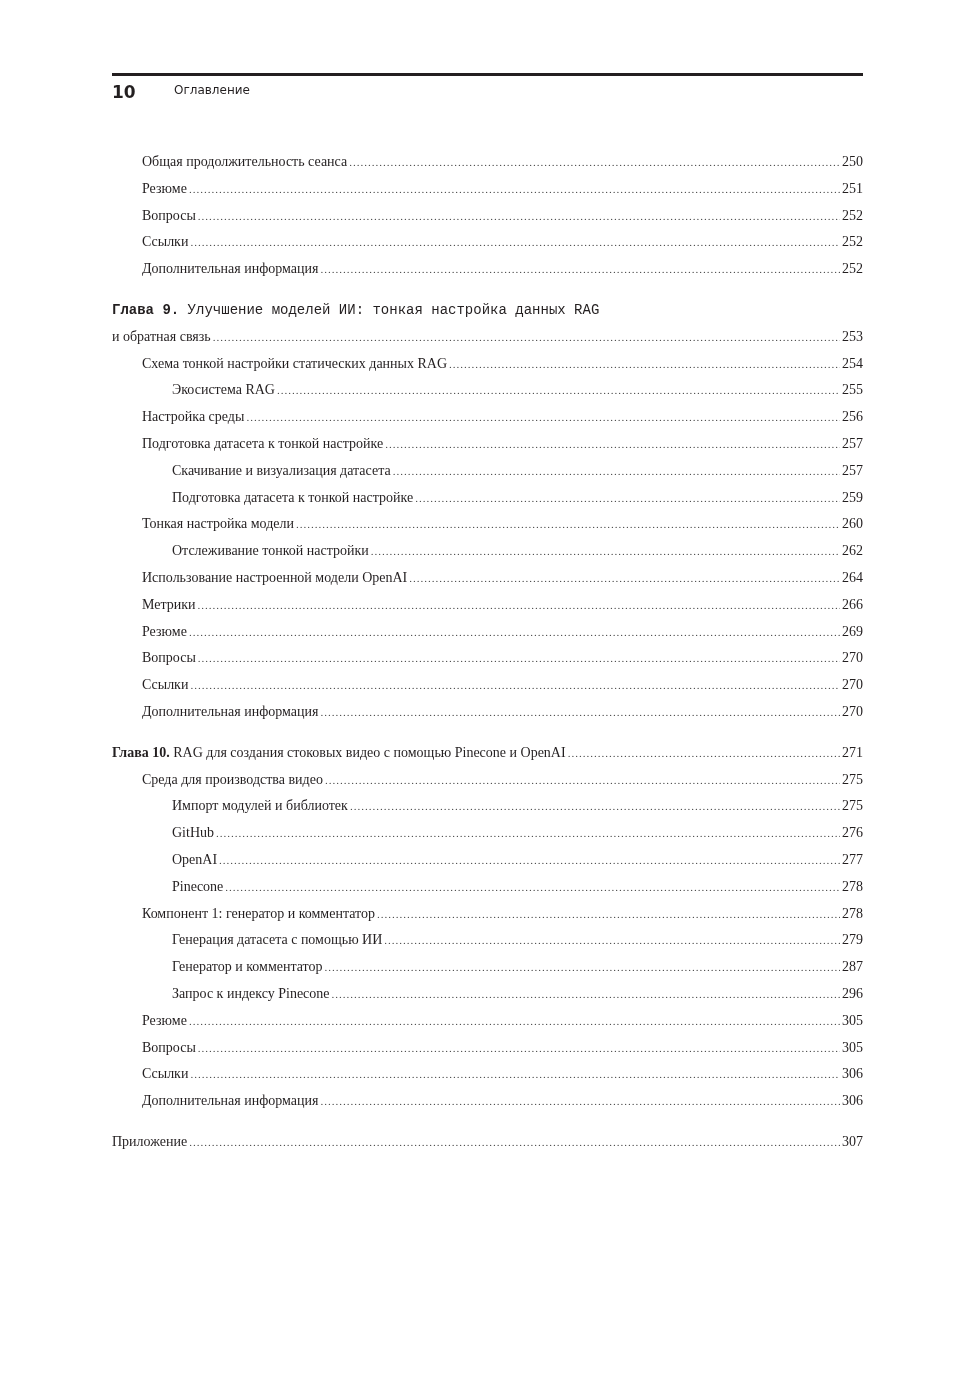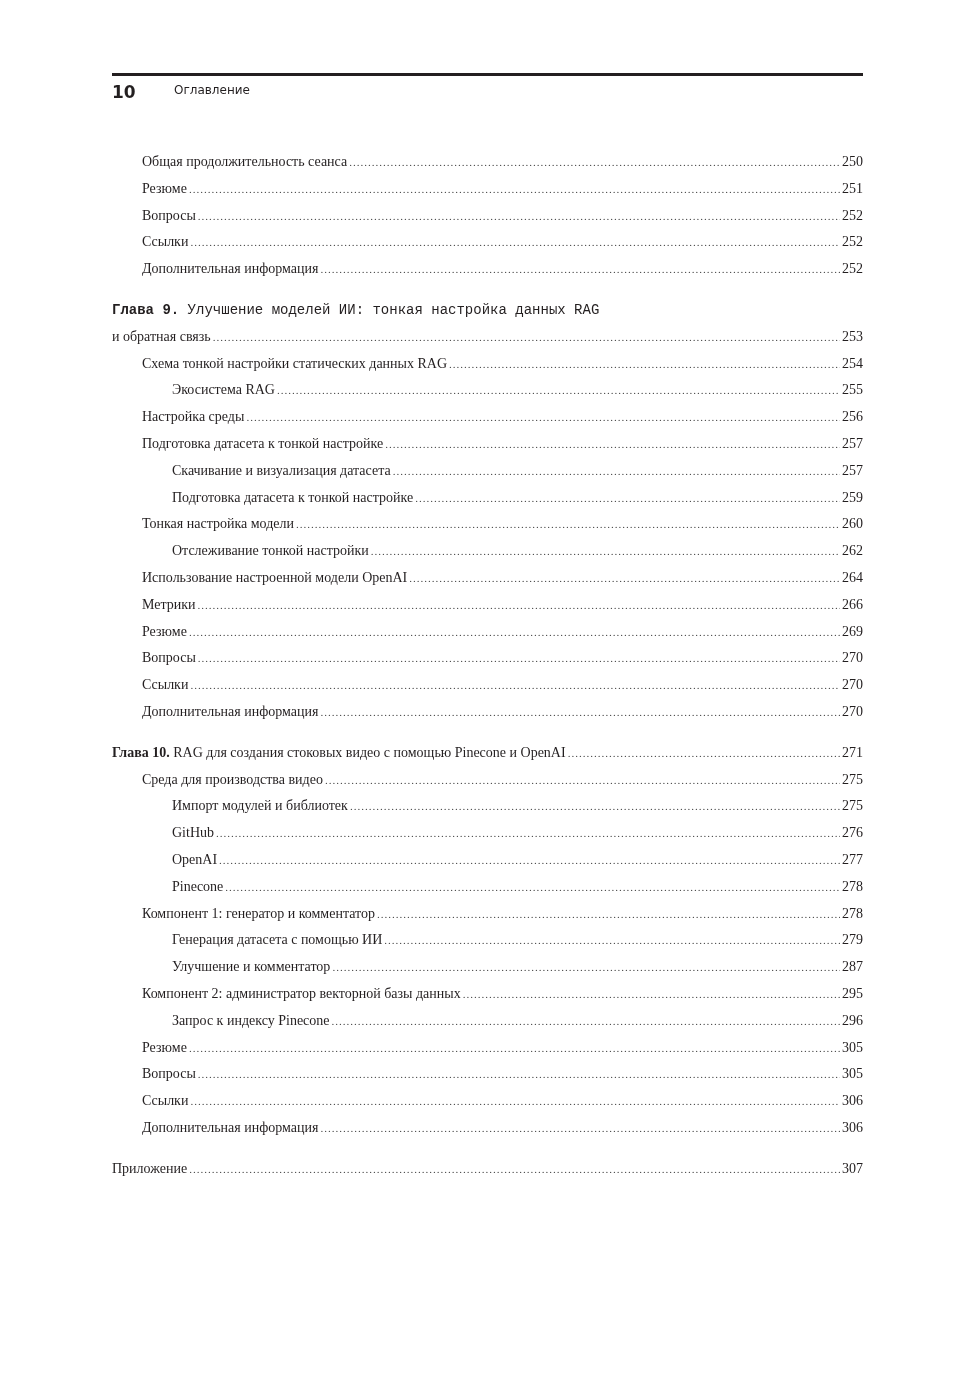--- a/index.html
+++ b/index.html
@@ -169,28 +169,23 @@
       <span class="title">Компонент 1: генератор и комментатор</span>
       <span class="leader"></span>
       <span class="pg">278</span>
     </div>
   <div class="entry l2">
       <span class="title">Генерация датасета с помощью ИИ</span>
       <span class="leader"></span>
       <span class="pg">279</span>
     </div>
   <div class="entry l2">
-      <span class="title">Улучшение и комментатор</span>
+      <span class="title">Генератор и комментатор</span>
       <span class="leader"></span>
       <span class="pg">287</span>
-    </div>
-  <div class="entry l1">
-      <span class="title">Компонент 2: администратор векторной базы данных</span>
-      <span class="leader"></span>
-      <span class="pg">295</span>
     </div>
   <div class="entry l2">
       <span class="title">Запрос к индексу Pinecone</span>
       <span class="leader"></span>
       <span class="pg">296</span>
     </div>
   <div class="entry l1">
       <span class="title">Резюме</span>
       <span class="leader"></span>
       <span class="pg">305</span>

